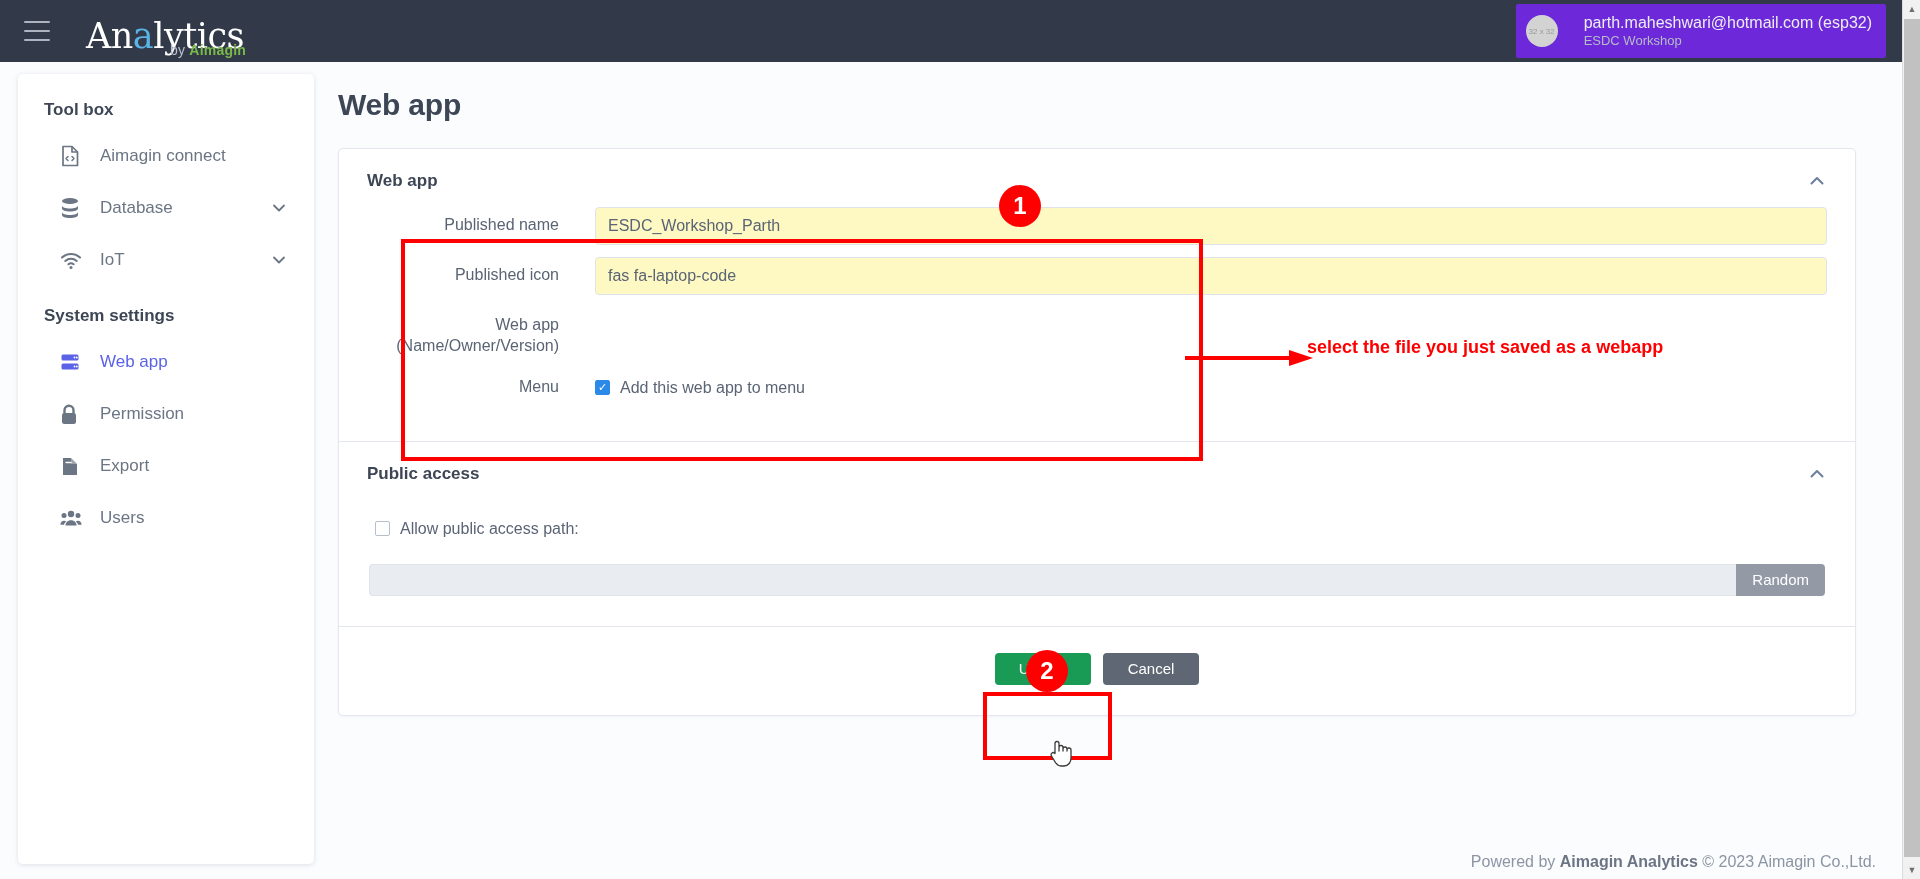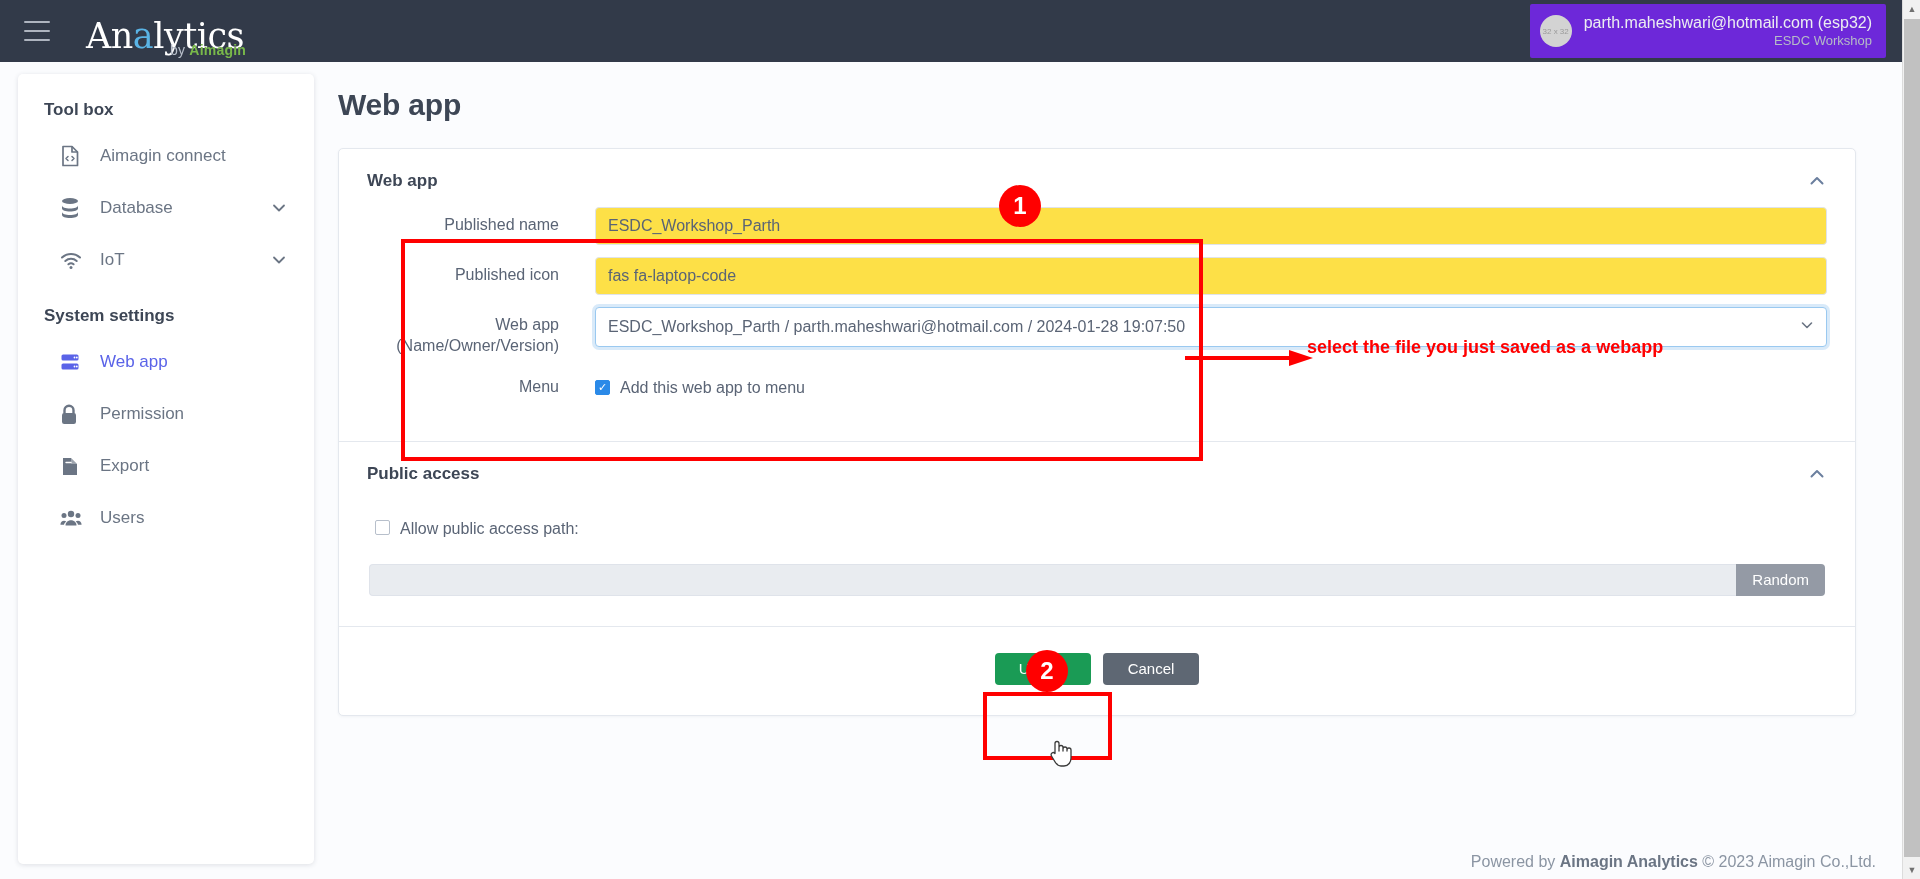--- a/index.html
+++ b/index.html
@@ -69,21 +69,21 @@
     border-radius: 2px;
   }
   .avatar {
     width: 32px; height: 32px; border-radius: 50%;
     background: #d3d3d3;
     display: flex; align-items: center; justify-content: center;
     font-size: 8px; color: #9a9a9a;
     margin-right: 12px;
     flex: none;
   }
-  .user-lines { text-align: right; line-height: 1.25; }
+  .user-lines { line-height: 1.25; margin-left: 14px; }
   .user-email { color: #eceef1; font-size: 16px; }
   .user-org { color: #b6bcc6; font-size: 13px; }
 
   
   .sidebar {
     position: absolute; top: 74px; left: 18px;
     width: 296px; height: 790px;
     background: #ffffff;
     border-radius: 5px;
     box-shadow: 0 1px 5px rgba(40,50,70,0.14);
@@ -163,21 +163,21 @@
     padding-right: 36px; padding-top: 8px;
     font-size: 16px; color: #55607048;
     color: #5a6475;
     line-height: 1.3;
   }
   .form-field { flex: 1; position: relative; }
   .inp {
     width: 100%; height: 38px;
     border: 1px solid #dfe3ea;
     border-radius: 4px;
-    background: #fde047;
+    background: #fef9c3;
     font-size: 16px; color: #5a6475;
     padding: 0 12px;
     font-family: "Liberation Sans", sans-serif;
     outline: none;
   }
   .inp::placeholder { color: #9aa3b1; }
   .sel-wrap { position: relative; }
   .sel {
     width: 100%; height: 40px;
     border: 1px solid #9ac9f0;
@@ -202,21 +202,21 @@
     margin-right: 10px;
     display: flex; align-items: center; justify-content: center;
     cursor: pointer;
   }
   .chk.on { background: #2b8ae8; border: 1px solid #2b8ae8; }
   .chk.off { background: #ffffff; border: 1px solid #b7bfcb; }
   .chk .tick { color: #fff; font-size: 11px; line-height: 1; }
   .chk-label { font-size: 16px; color: #5a6475; cursor: pointer; }
 
   .pub-body { padding: 26px 28px 30px 28px; }
-  .pub-chk-row { display: flex; margin: 0 0 26px 8px; }
+  .pub-chk-row { display: flex; align-items: center; margin: 0 0 26px 8px; }
   .path-row { display: flex; margin: 0 2px; }
   .path-input {
     flex: 1; height: 32px;
     background: #e9ecf0;
     border: 1px solid #dfe3ea;
     border-right: none;
     border-radius: 4px 0 0 4px;
   }
   .btn-random {
     height: 32px;
@@ -464,30 +464,20 @@
             <div class="form-field">
               <input class="inp" type="text" value="fas fa-laptop-code" style="">
             </div>
           </div>
 
           <div class="form-row">
             <div class="form-label">
               <div>Web app</div>
               <div>(Name/Owner/Version)</div>
             </div>
-            <div class="form-field sel-wrap">
-              <div class="sel">
-                <span>ESDC_Workshop_Parth / parth.maheshwari@hotmail.com / 2024-01-28 19:07:50</span>
-              </div>
-              <span class="sel-caret">
-                <svg width="16" height="16" viewBox="0 0 16 16" fill="none">
-                    <path d="M3.5 6 L8 10.5 L12.5 6" stroke="#6b7584" stroke-width="1.6" stroke-linecap="round" stroke-linejoin="round"></path>
-                  </svg>
-              </span>
-            </div>
           </div>
 
           <div class="form-row">
             <div class="form-label">Menu</div>
             <div class="form-field">
               <div class="chk-row">
                 <div class="chk on">
                     <span class="tick">✓</span>
                   </div>
                 <span class="chk-label">Add this web app to menu</span>

